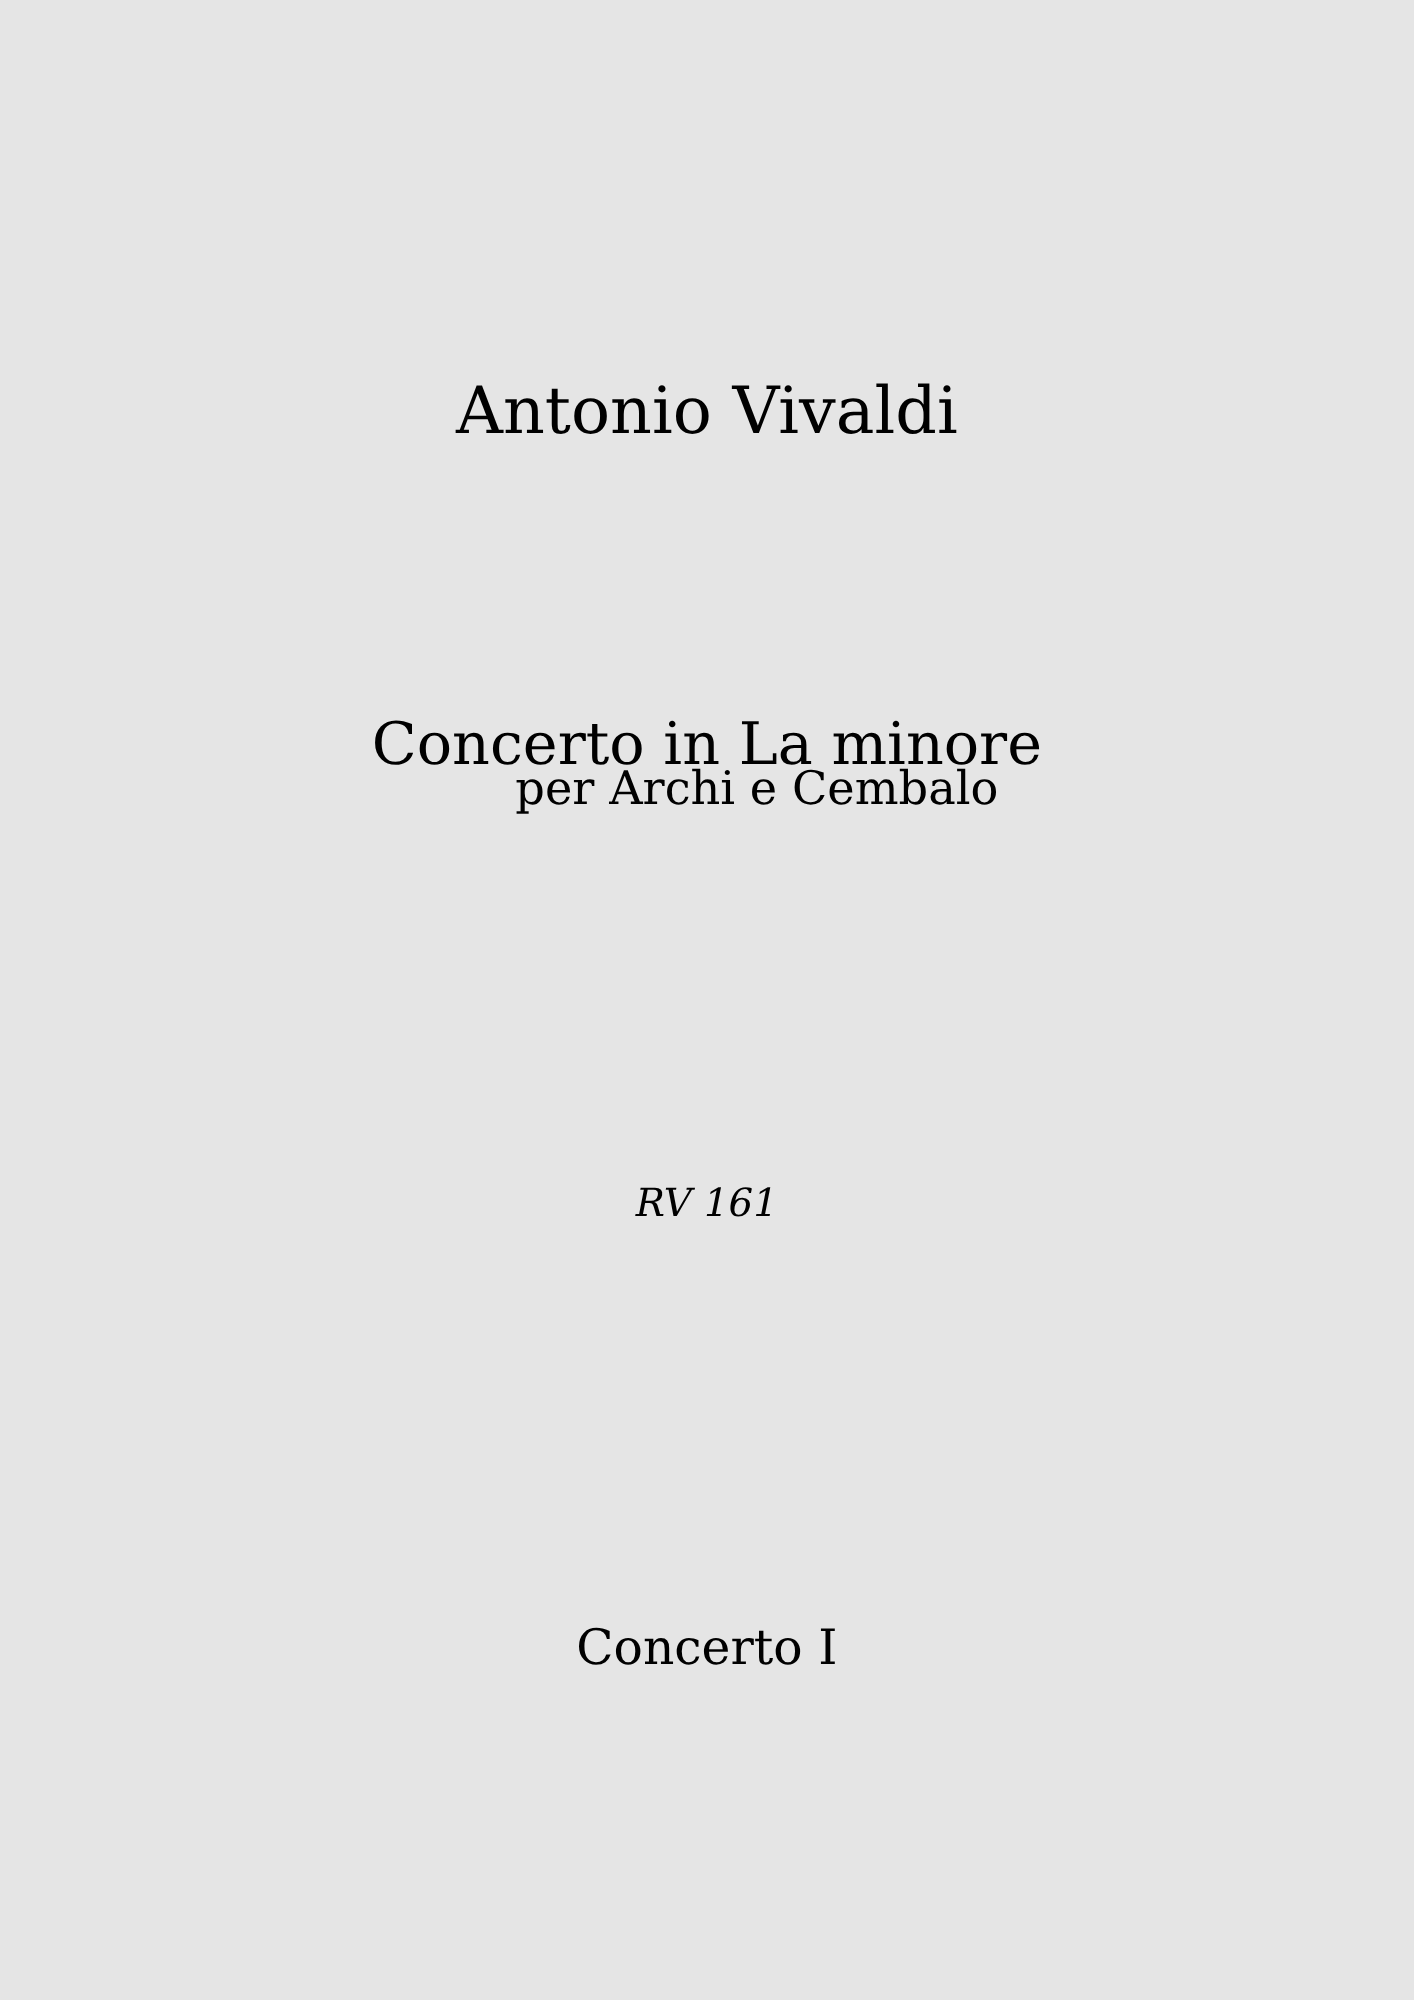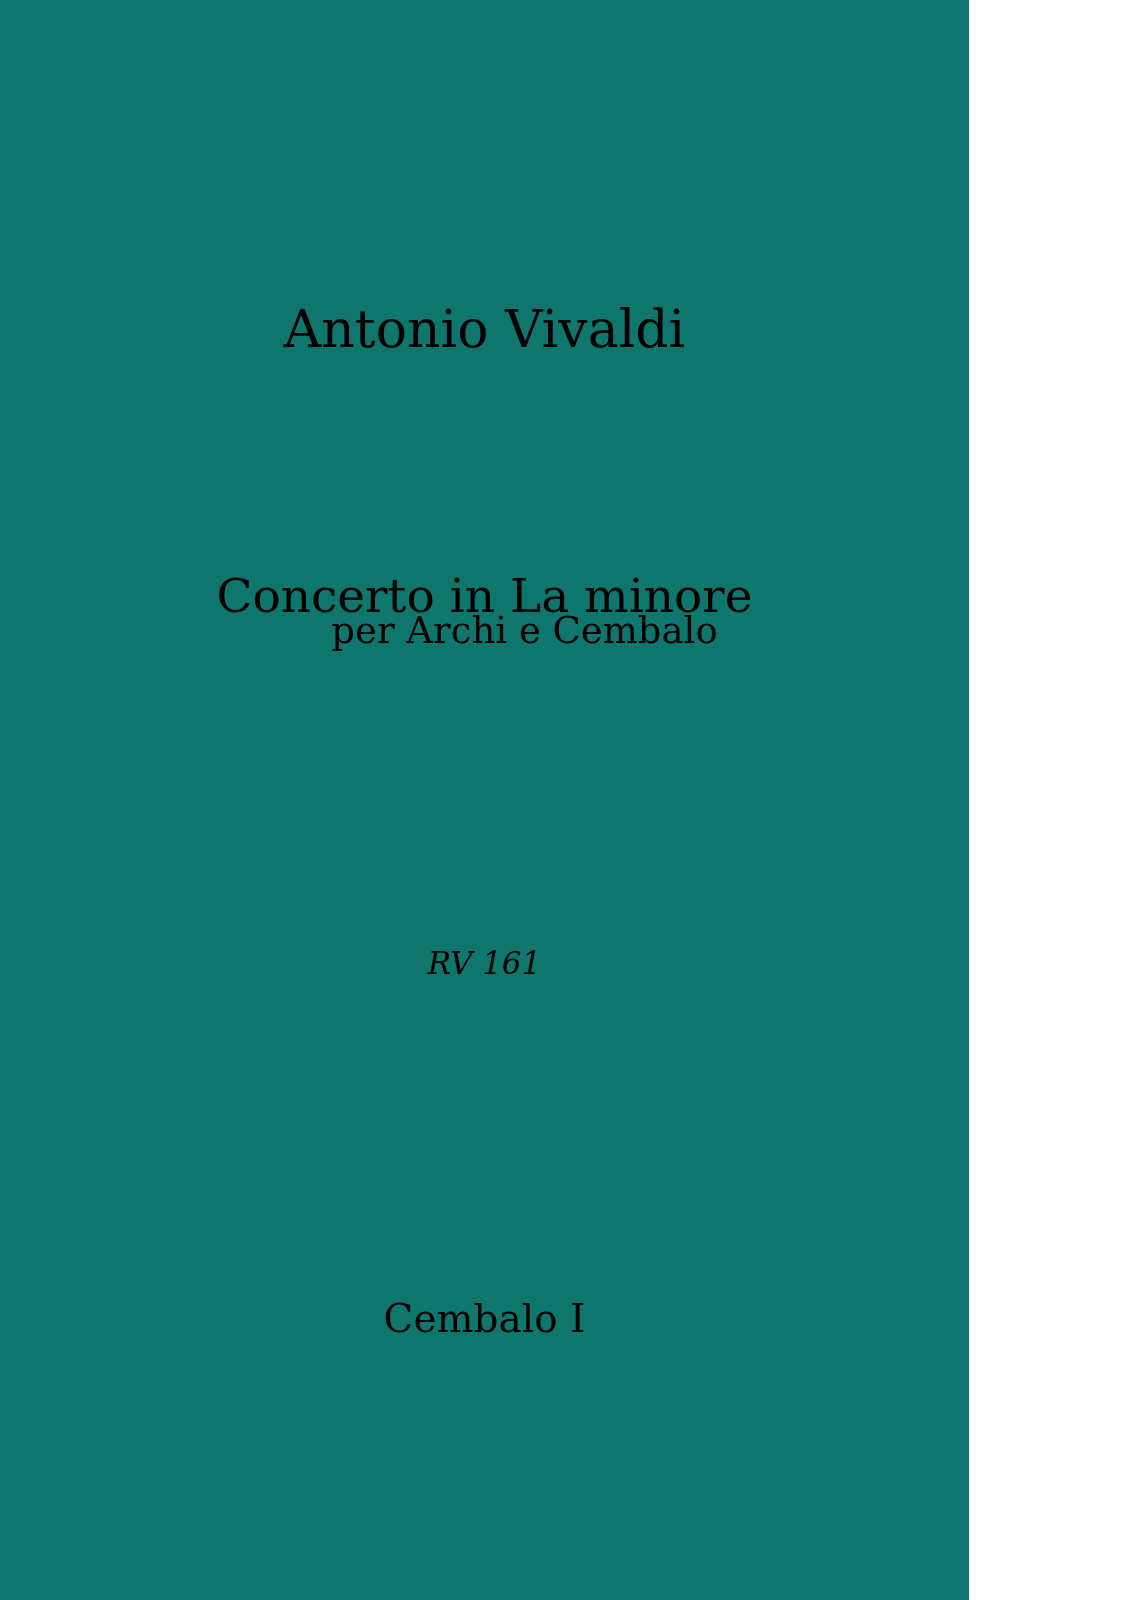--- a/index.html
+++ b/index.html
@@ -9,23 +9,23 @@
   body {
     width: 1131px;
     height: 1600px;
     background: #ffffff;
     font-family: "DejaVu Serif", "Liberation Serif", serif;
     color: #000000;
     overflow: hidden;
   }
   .page {
     position: relative;
-    width: 969px;
+    width: 1131px;
     height: 1600px;
-    background: #0f766e;
+    background: #e5e5e5;
   }
   .line {
     position: absolute;
     left: 0;
     width: 100%;
     text-align: center;
     white-space: nowrap;
     color: #000000;
   }
   .composer {
@@ -56,14 +56,14 @@
 
 <div class="page">
   <div class="line composer">Antonio Vivaldi</div>
 
   <div class="line work-title">Concerto in La minore</div>
 
   <div class="line work-subtitle">per Archi e Cembalo</div>
 
   <div class="line catalog">RV 161</div>
 
-  <div class="line part">Cembalo I</div>
+  <div class="line part">Concerto I</div>
 </div>
 
 </body></html>

